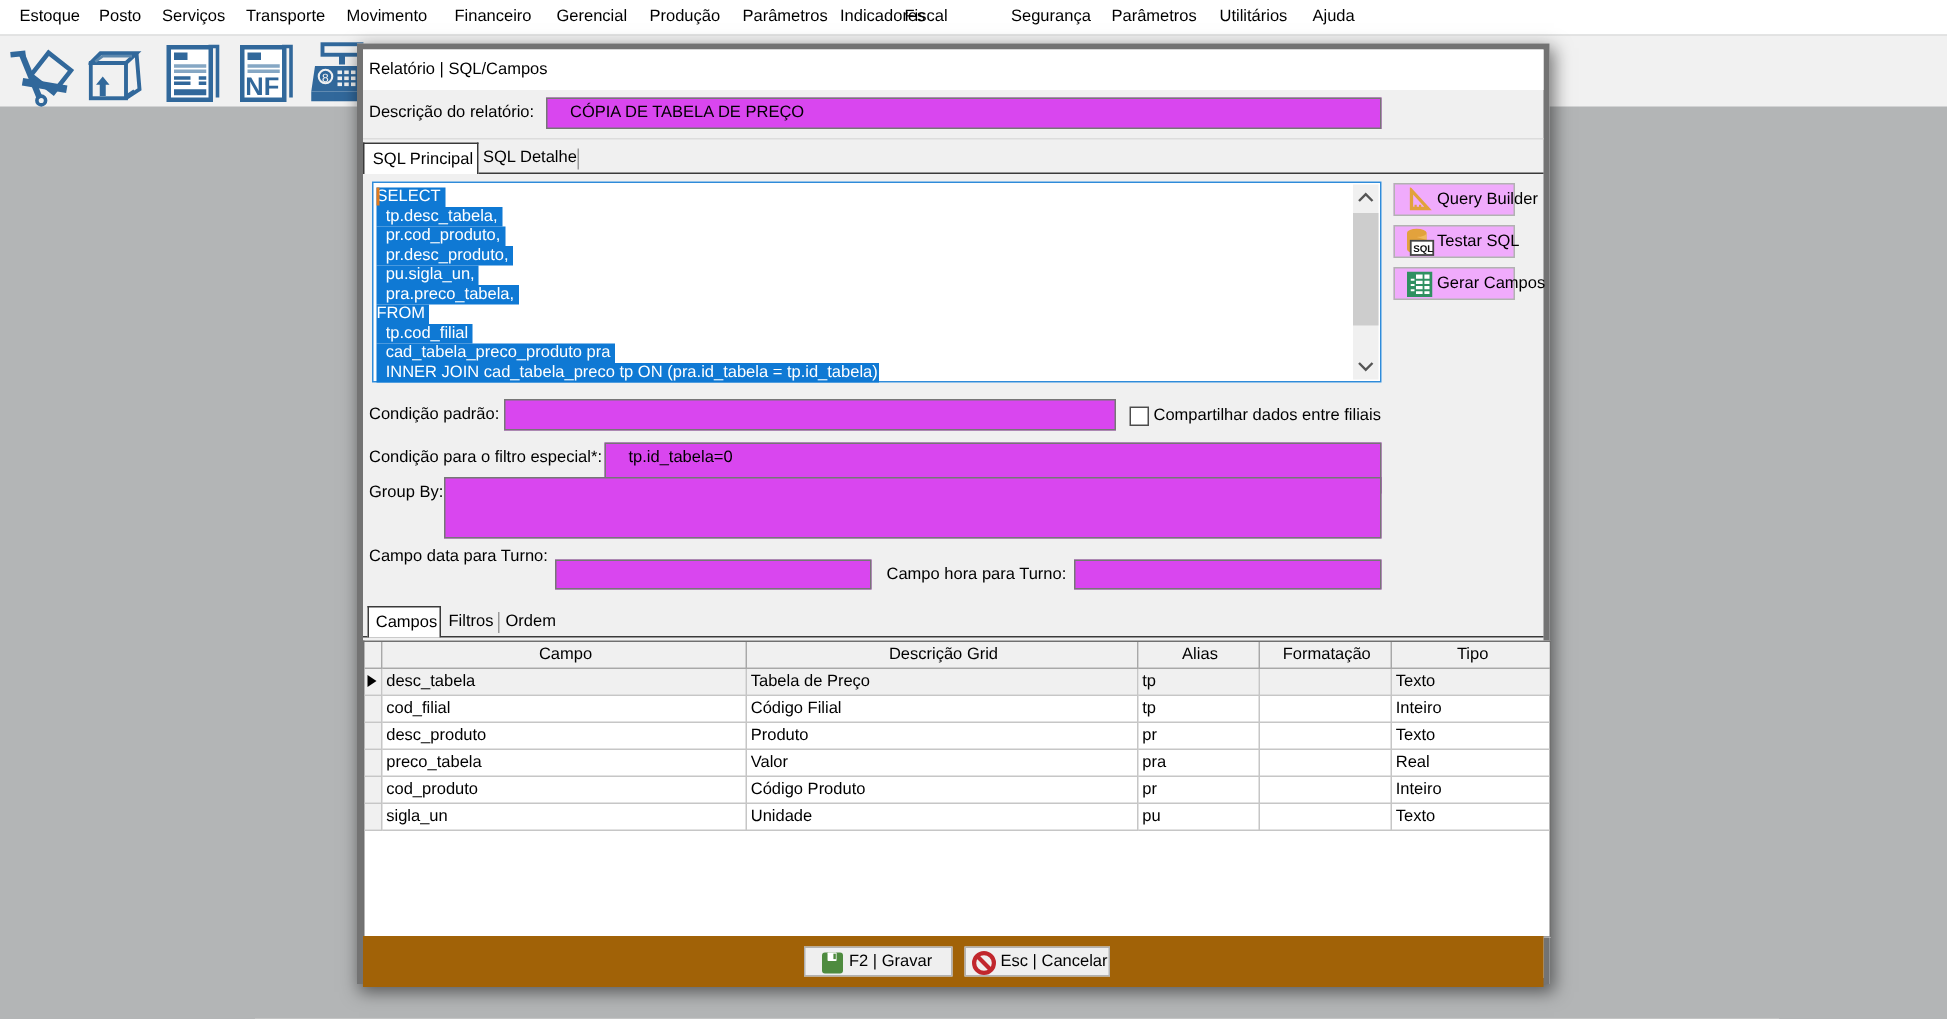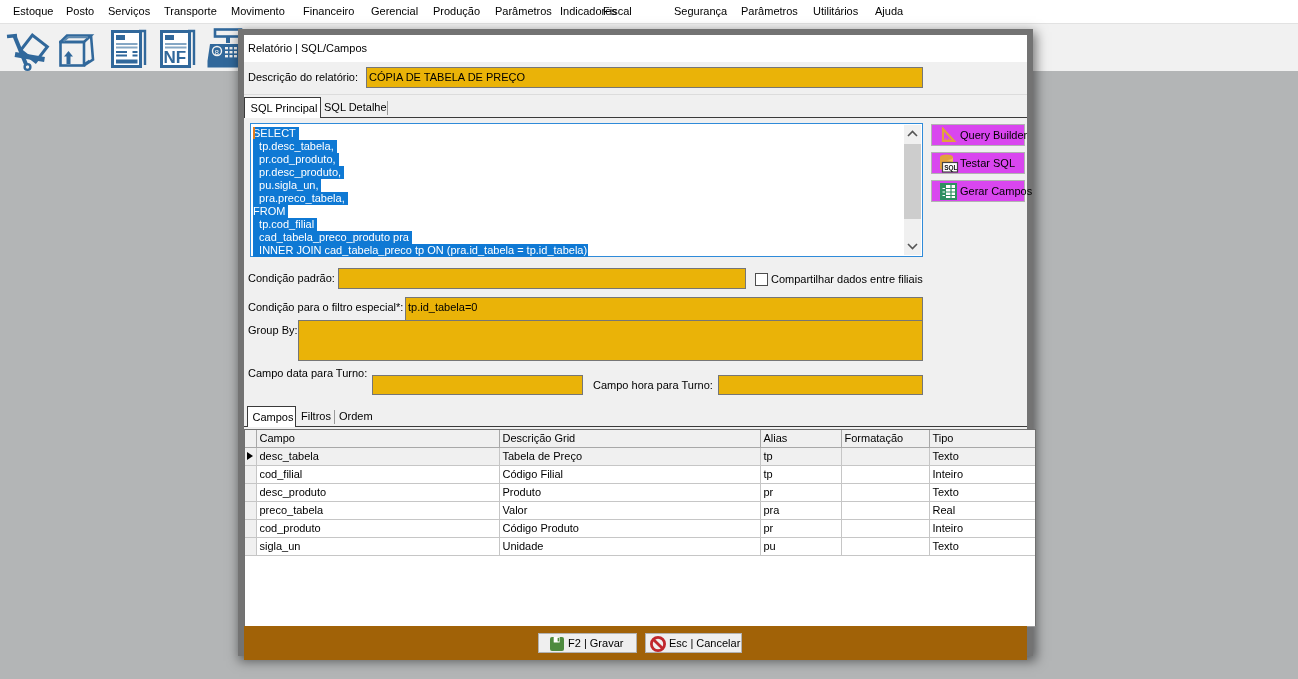--- a/index.html
+++ b/index.html
@@ -1,57 +1,57 @@
 <!DOCTYPE html>
 <html><head><meta charset="utf-8">
 <style>
 * { margin:0; padding:0; box-sizing:border-box; }
 html,body { width:1298px; height:679px; overflow:hidden; background:#b3b5b6; font-family:"Liberation Sans",sans-serif; }
 .menubar { position:absolute; left:0; top:0; width:1298px; height:23px; background:#ffffff; }
 .menubar span { position:absolute; top:5px; font-size:11px; color:#000; }
 .toolbar { position:absolute; left:0; top:23px; width:1298px; height:48px; background:#f1f1f1; border-top:1px solid #e2e2e2; }
 .ticon { position:absolute; top:6px; }
-.dlg { position:absolute; left:238px; top:29px; width:795px; height:627px; background:#f0f0f0; border:6px solid #737373; box-shadow:2px 4px 11px 1px rgba(0,0,0,0.52); }
+.dlg { position:absolute; left:238px; top:29px; width:795px; height:627px; background:#f0f0f0; border:4px solid #737373; box-shadow:2px 4px 11px 1px rgba(0,0,0,0.52); }
 .title { position:absolute; left:0; top:0; width:100%; height:27px; background:#ffffff; font-size:11px; color:#000; line-height:27px; padding-left:4px; }
 .lbl { position:absolute; font-size:11px; color:#000; white-space:nowrap; }
-.inp { position:absolute; background:#eab308; border:1px solid #767676; font-size:11px; line-height:19px; padding-left:2px; white-space:nowrap; overflow:hidden; }
+.inp { position:absolute; background:#d946ef; border:1px solid #767676; font-size:11px; line-height:19px; padding-left:15px; white-space:nowrap; overflow:hidden; }
 .band-line { position:absolute; left:0; top:59px; width:100%; height:1px; background:#dcdcdc; }
 
 .tabline1 { position:absolute; left:0; top:82px; width:100%; height:1px; background:#3a3a3a; }
 .tab-act { position:absolute; background:#fff; border:1px solid #3a3a3a; border-bottom:none; font-size:11px; text-align:center; text-indent:3px; z-index:3; }
 .tab-ina { position:absolute; font-size:11px; z-index:2; }
 .tabsep { position:absolute; width:1px; background:#9a9a9a; z-index:2; }
 
 .sqlbox { position:absolute; left:6px; top:88px; width:673px; height:134px; background:#fff; border:1px solid #2f8bd9; }
 .sqllines { position:absolute; left:2px; top:3px; font-size:11px; }
 .sqllines > div { height:13px; }
 .sqllines .sel { display:inline-block; background:#0f79d4; color:#fff; padding-right:3px; height:13px; line-height:13px; white-space:pre; }
 .sqllines .last { padding-right:1px; }
 .caret { position:absolute; left:2px; top:3px; width:2px; height:12px; background:#e07b1f; z-index:4; }
 .sb { position:absolute; top:1px; right:1px; bottom:1px; width:17px; background:#f0f0f0; }
 .sb .thumb { position:absolute; left:0; top:19px; width:17px; height:75px; background:#cdcdcd; }
 .sb svg { position:absolute; left:0; }
 
-.rbtn { position:absolute; left:687px; width:94px; height:22px; background:#d946ef; border:1px solid #b2b2b2; font-size:11px; }
+.rbtn { position:absolute; left:687px; width:81px; height:22px; background:#f0abfc; border:1px solid #b2b2b2; font-size:11px; }
 .rbtn .ic { position:absolute; left:8px; top:2px; }
 .rbtn .tx { position:absolute; left:28px; top:4px; white-space:nowrap; }
 
 .cb { position:absolute; width:13px; height:13px; background:#fff; border:1px solid #4d4d4d; }
 
 .tabline2 { position:absolute; left:0; top:391px; width:100%; height:1px; background:#3a3a3a; }
 
 .grid { position:absolute; left:0px; top:394px; width:792px; height:198px; background:#fff; border:1px solid #707070; border-bottom:1px solid #9a9a9a; }
 .grid table { border-collapse:collapse; table-layout:fixed; width:790px; font-size:11px; }
 .grid td { border:1px solid #c6c6c6; border-top:none; height:18px; padding:0 0 0 3px; white-space:nowrap; overflow:hidden; }
 .grid tr.hdr td { background:#f0f0f0; border-color:#a8a8a8; height:17px; }
 .grid td.mk { background:#f0f0f0; padding:0; }
 .grid tr.selrow td { background:#f0f0f0; }
 .grid td:first-child { border-left:none; }
 .grid td:last-child { border-right:none; }
-.grid tr.hdr td { border-top:none; }
+.grid tr.hdr td { border-top:none;text-align:center; }
 
 .footer { position:absolute; left:0; top:591px; width:100%; height:34px; background:#a16207; }
 .fbtn { position:absolute; top:7px; height:20px; background:#efefef; border:1px solid #b2b2b2; font-size:11px; white-space:nowrap; }
 </style></head>
 <body>
 <div class="menubar">
 <span style="left:13px">Estoque</span>
 <span style="left:66px">Posto</span>
 <span style="left:108px">Serviços</span>
 <span style="left:164px">Transporte</span>

